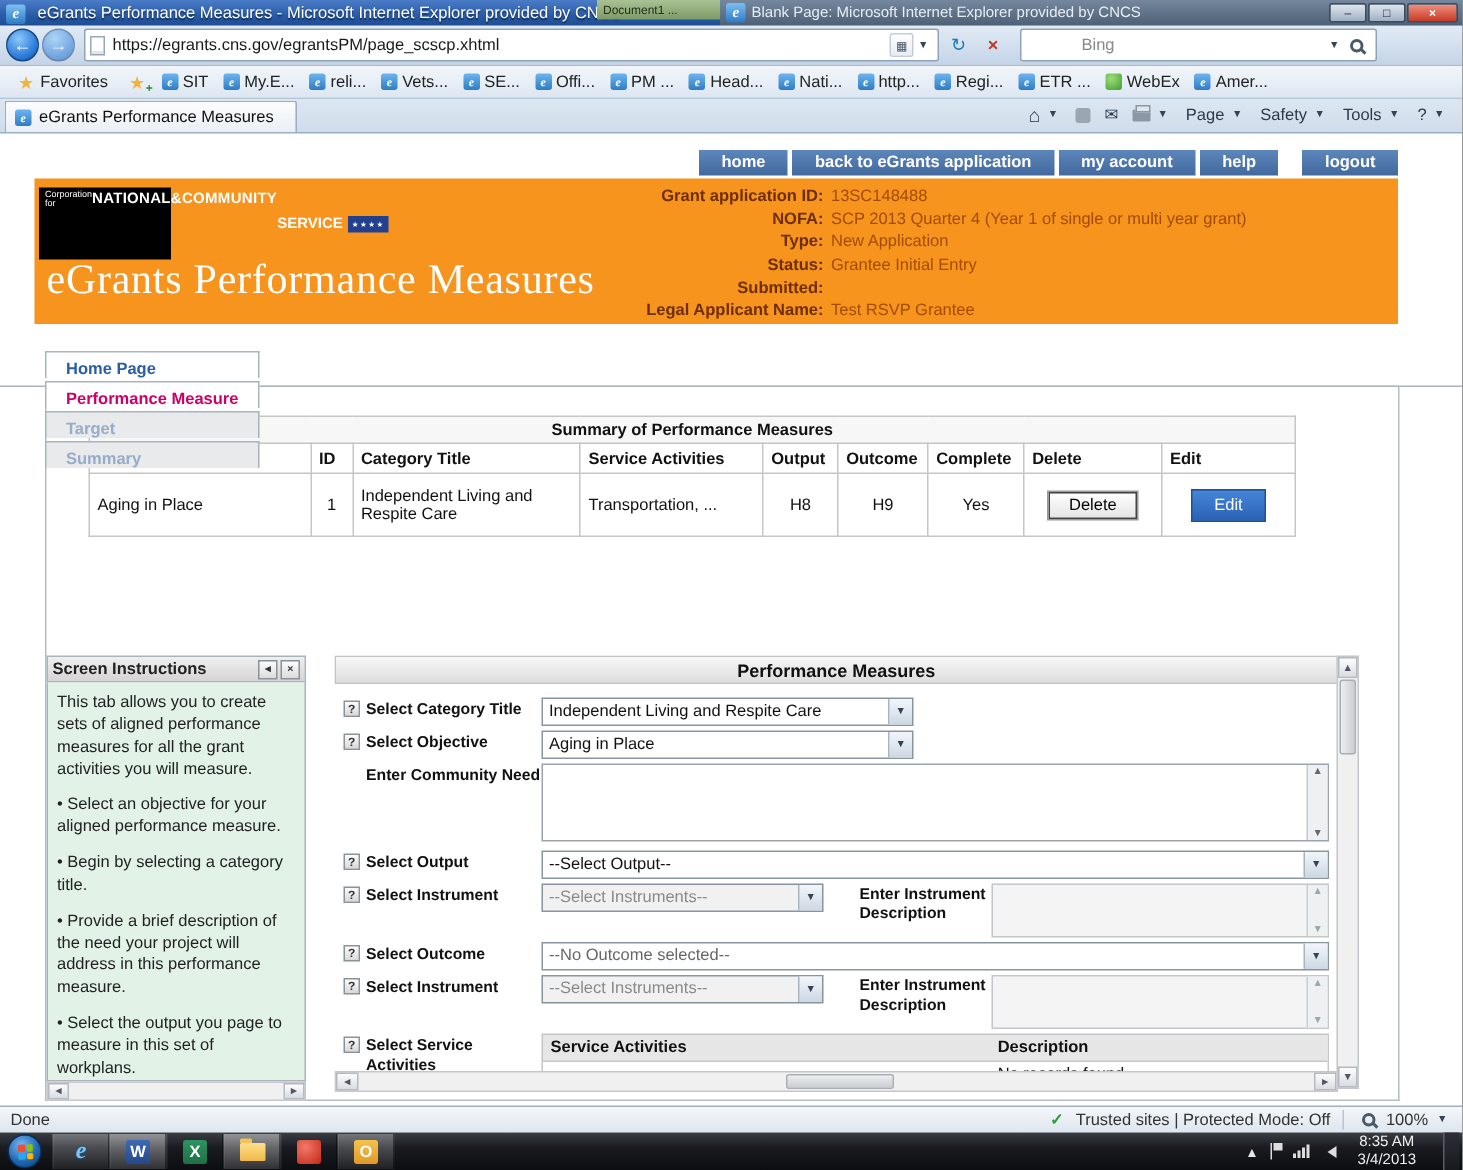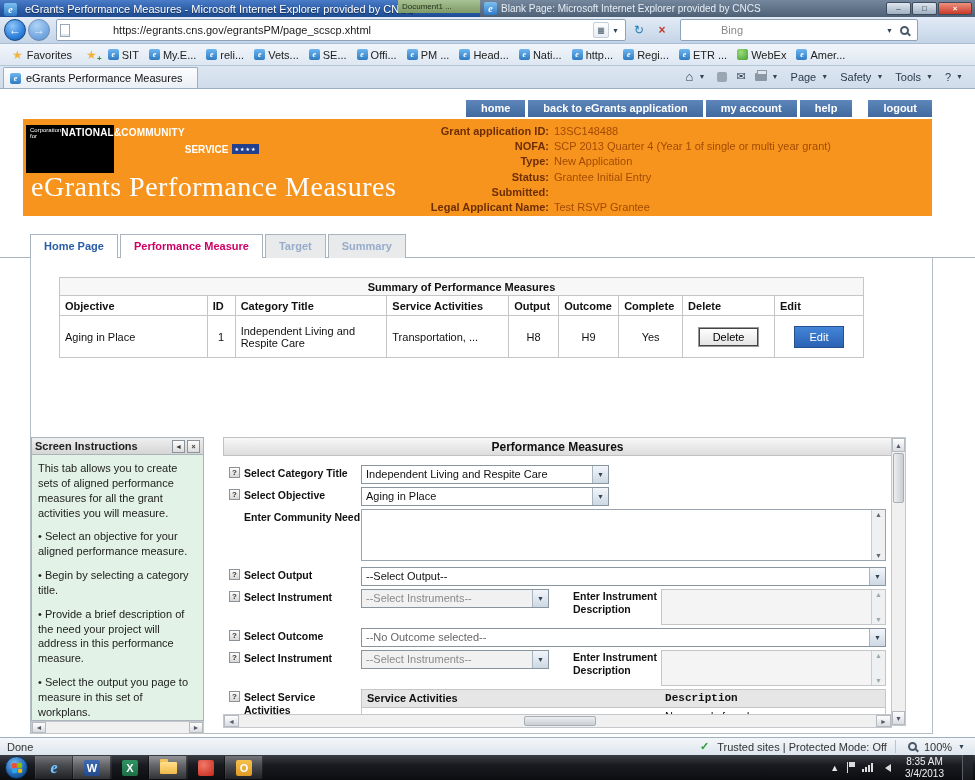--- a/index.html
+++ b/index.html
@@ -29,21 +29,21 @@
              background:linear-gradient(#e2ebf6,#c4d4e7); border-bottom:1px solid #a9bdd4;
              display:flex; align-items:center; padding:0 6px 0 4px; }
   .navcircle { width:22px; height:22px; border-radius:50%; border:1px solid #18497f; flex:0 0 auto;
                display:grid; place-items:center; color:#fff; font-size:12px;
                background:radial-gradient(circle at 38% 30%, #8ec7f7, #2f80dd 60%, #0f54a0); }
   .navcircle.fwd { opacity:.55; margin-left:2px; }
   .addrfield { margin-left:6px; width:570px; height:22px; background:#fff; border:1px solid #8fa3b8;
                border-radius:2px; display:flex; align-items:center; padding:0 3px; }
   .page-ico { width:10px; height:13px; background:#fff; border:1px solid #9aa7b4;
               box-shadow:inset 0 -2px 0 #dfe6ec; flex:0 0 auto; }
-  .addrfield .url { flex:1; padding:0 5px; white-space:nowrap; overflow:hidden; color:#1a1a1a;margin-left:38px; }
+  .addrfield .url { flex:1; padding:0 5px; white-space:nowrap; overflow:hidden; color:#1a1a1a; }
   .mini-ico { width:16px; height:16px; border:1px solid #c3cdd7; border-radius:2px; flex:0 0 auto;
               background:linear-gradient(#fdfdfe,#e8eef4); display:grid; place-items:center; font-size:8px; color:#456; }
   .tool-sq { width:20px; height:20px; margin-left:3px; border-radius:2px; display:grid; place-items:center; font-size:12px; }
   .refresh { color:#1f7ab0; } .stop { color:#c0392b; font-weight:bold; }
   .searchbox { margin-left:8px; width:238px; height:22px; background:#fff; border:1px solid #8fa3b8;
                border-radius:2px; display:flex; align-items:center; padding:0 4px; }
   .searchbox .q { flex:1; color:#888; padding-left:36px; }
   .mag { width:9px; height:9px; border:2px solid #4a5a6a; border-radius:50%; position:relative; flex:0 0 auto; margin:0 4px; }
   .mag::after { content:""; position:absolute; width:5px; height:2px; background:#4a5a6a;
                 right:-4px; bottom:-2px; transform:rotate(45deg); }
@@ -92,21 +92,21 @@
   .cncs-logo .l4 { font-size:10px; font-weight:bold; }
   .cncs-stars { background:#23408f; color:#fff; font-size:5px; padding:2px 3px; letter-spacing:1px; }
   .banner-title { position:absolute; left:8px; top:52px; color:#fff; font-family:"Liberation Serif",serif;
                   font-size:28px; letter-spacing:.5px; white-space:nowrap; }
   .grant-info { position:absolute; right:4px; top:5px; display:grid; grid-template-columns:auto 374px;
                 column-gap:5px; line-height:15.2px; }
   .gi-label { font-weight:bold; color:#6e2e04; text-align:right; white-space:nowrap; }
   .gi-value { color:#a34b00; white-space:nowrap; overflow:hidden; }
 
   
-  .ptabs { position:absolute; left:30px; top:234px; height:24px; display:flex; gap:2px; z-index:3; font-weight:bold; }
+  .ptabs { position:absolute; left:30px; top:234px; height:24px; display:flex; gap:2px; z-index:3; font-weight:bold;flex-direction:column; }
   .ptab { border:1px solid #aab4be; border-bottom:none; padding:5px 13px 0; background:#fff; white-space:nowrap; }
   .ptab.t-home { color:#2a5ca8; }
   .ptab.t-active { color:#cc0066; }
   .ptab.t-dis { background:#e9eaec; color:#97acc9; }
   .tabline { position:absolute; left:0; top:257px; width:975px; border-top:1px solid #aab4be; z-index:1; }
 
   
   .content { position:absolute; left:30px; top:257px; width:903px; height:477px; background:#fff;
              border:1px solid #b4bcc4; border-top:1px solid #aab4be; z-index:2; }
 
@@ -153,21 +153,21 @@
   .fsel.muted .txt { color:#666; }
   .w248 { width:248px; } .w188 { width:188px; } .grow { flex:1; }
   .ftext { position:relative; background:#fff; border:1px solid #9aa4ae; }
   .ftext .sb { position:absolute; right:0; top:0; bottom:0; width:14px; background:#eef0f2;
                border-left:1px solid #c8cdd2; display:flex; flex-direction:column; justify-content:space-between;
                align-items:center; font-size:7px; color:#667; padding:1px 0; }
   .ftext.dis { background:#f4f4f4; border-color:#c3c7cb; } .ftext.dis .sb { color:#9aa; }
   .desc-lbl { flex:0 0 88px; margin-left:24px; padding-top:1px; }
   .svc-table { flex:1; border:1px solid #c6c6c6; }
   .svc-head { display:flex; background:#e6e6e6; border-bottom:1px solid #c6c6c6; font-weight:bold; height:18px; }
-  .svc-h1 { flex:0 0 57%; padding:2px 5px; } .svc-h2 { flex:1; padding:2px 5px;font-family:Liberation Mono, monospace; }
+  .svc-h1 { flex:0 0 57%; padding:2px 5px; } .svc-h2 { flex:1; padding:2px 5px; }
   .svc-row { display:flex; height:17px; border-bottom:1px solid #dcdcdc; }
   .svc-c1 { flex:0 0 57%; } .svc-c2 { flex:1; padding:2px 5px; }
   .hscroll { position:absolute; left:0; right:0; bottom:0; height:14px; background:#f0f0f0;
              border:1px solid #c4c8cc; display:flex; }
   .sb-btn { width:15px; height:100%; background:linear-gradient(#fdfdfd,#d9dde1); border:1px solid #b4bac0;
             display:grid; place-items:center; font-size:7px; color:#556; flex:0 0 auto; }
   .sb-btn.right { margin-left:auto; }
   .hthumb { position:absolute; left:45%; top:1px; bottom:1px; width:72px;
             background:linear-gradient(#eceef0,#c9ced3); border:1px solid #a8aeb4; border-radius:2px; }
   .vscroll { position:absolute; left:891px; top:437px; width:15px; height:289px; background:#f0f0f0;

